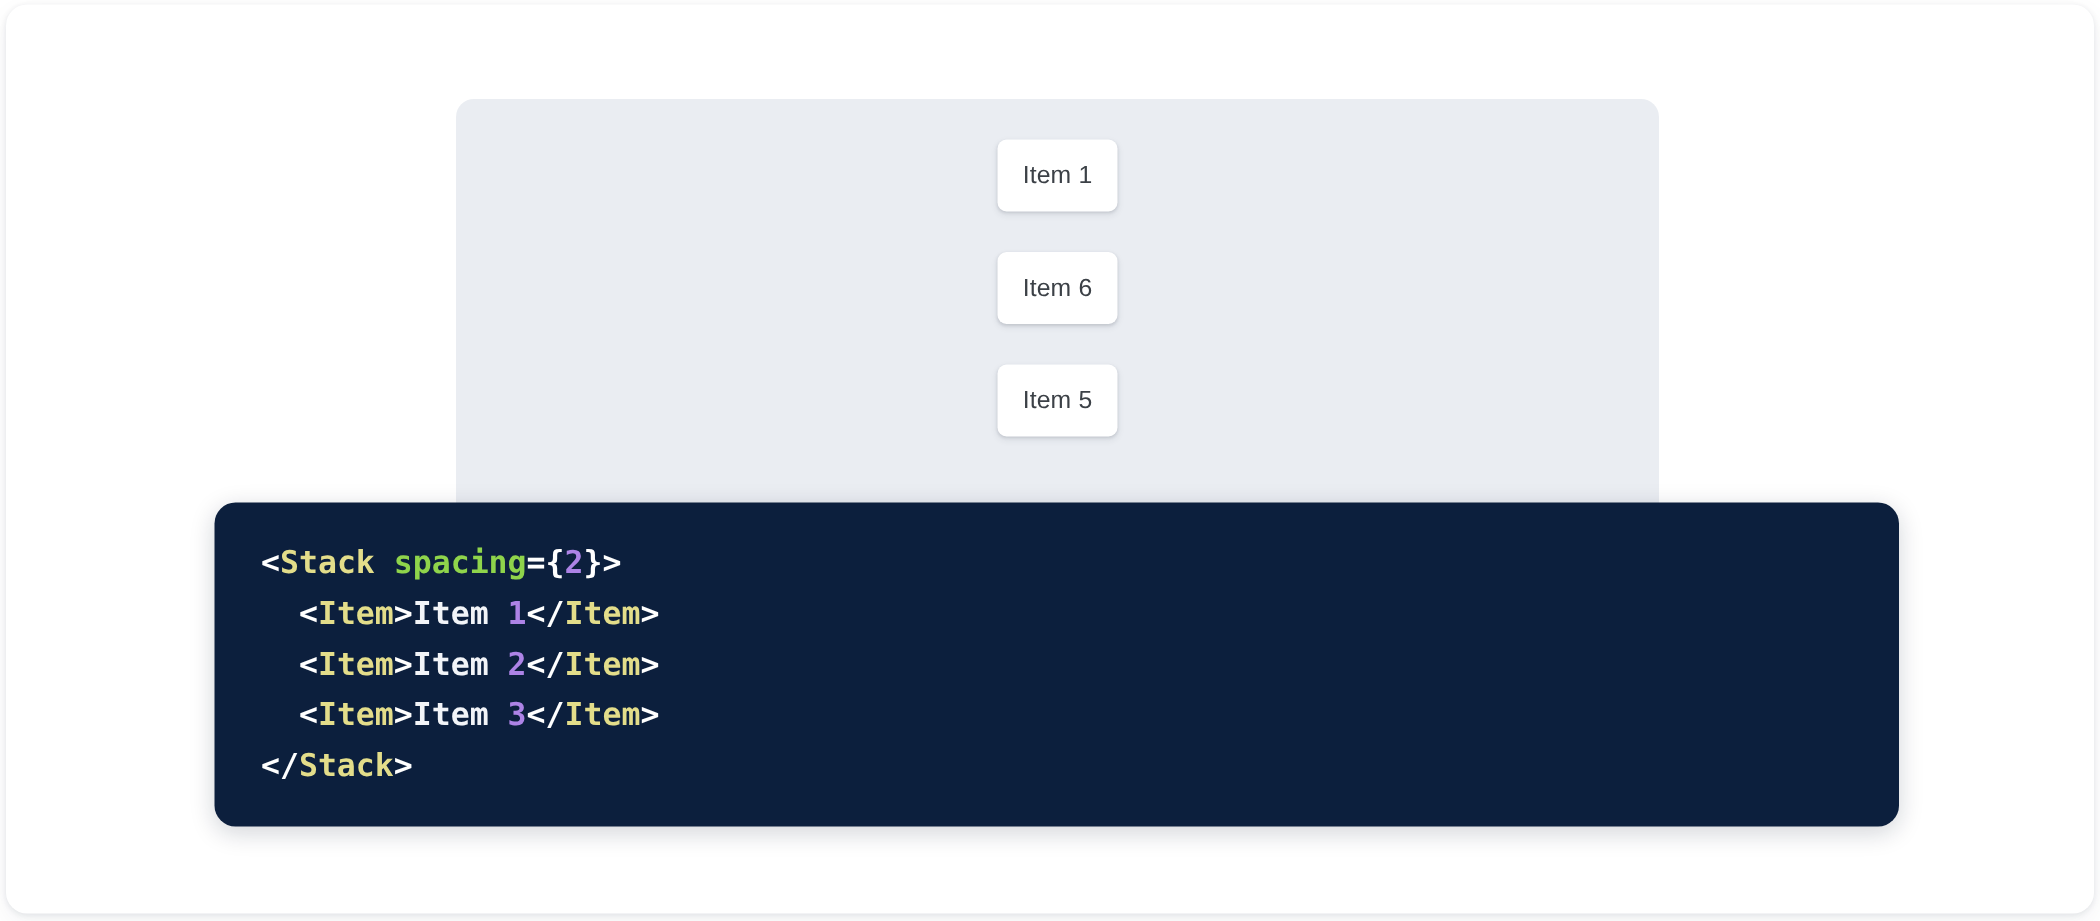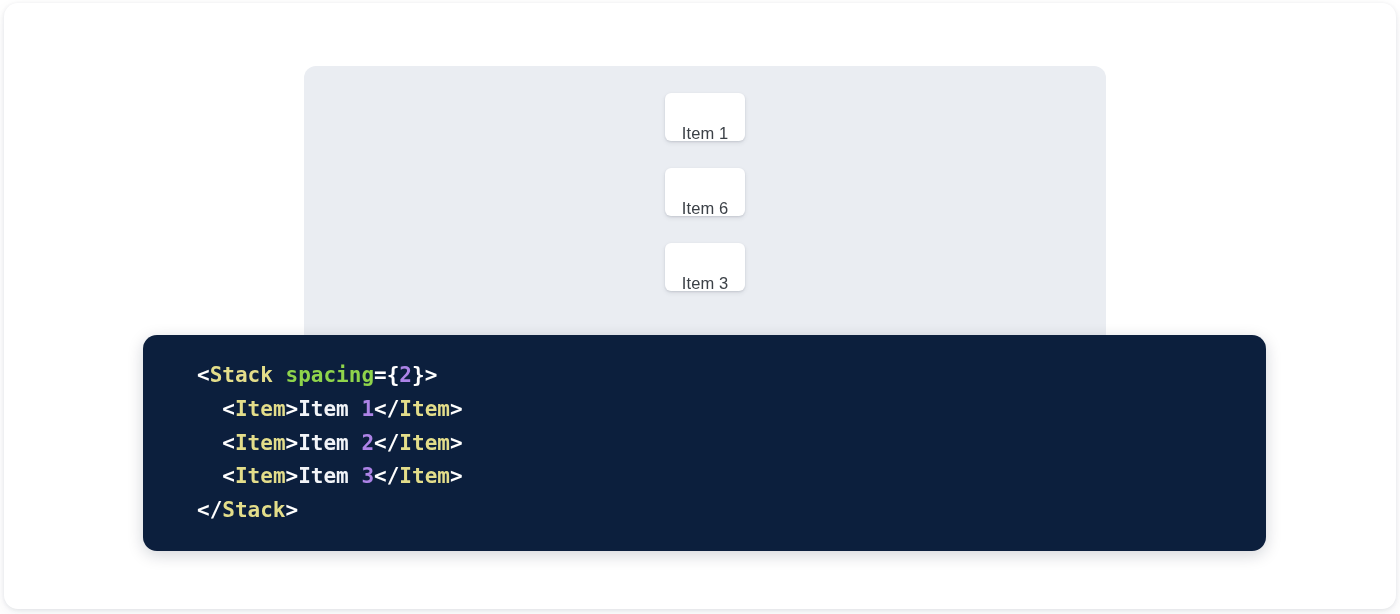--- a/index.html
+++ b/index.html
@@ -53,21 +53,21 @@
     flex-direction: column;
     align-items: center;
     gap: 27px;
   }
   .stack-item {
     width: 80px;
     height: 48px;
     background: #ffffff;
     border-radius: 6px;
     display: flex;
-    align-items: flex-end;
+    align-items: center;
     justify-content: center;
     box-shadow: 0 1px 2px rgba(40,50,70,0.13), 0 2px 5px rgba(40,50,70,0.09);
   }
   .stack-item-label {
     font-family: "Liberation Sans", sans-serif;
     font-size: 16.5px;
     color: #3c4147;
     letter-spacing: 0.1px;
     line-height: 1;
   }
@@ -86,21 +86,20 @@
   }
   .code-inner {
     position: absolute;
     left: 31px;
     top: 24px;
     font-family: "DejaVu Sans Mono", "Liberation Mono", monospace;
     font-size: 21px;
     line-height: 33.8px;
     white-space: pre;
     font-weight: 700;
-    margin-left: 23px;
   }
   .code-line { display: block; height: 33.8px; }
 
   .tok-punc { color: #ffffff; }
   .tok-tag  { color: #e3dd8a; }
   .tok-attr { color: #8fd44b; }
   .tok-num  { color: #ad83e6; }
   .tok-text { color: #f2f4f8; }
 </style>
 </head>
@@ -111,21 +110,21 @@
 
     <div class="preview-stage">
       <div class="stack" id="stack-container">
           <div class="stack-item">
             <span class="stack-item-label">Item 1</span>
           </div>
           <div class="stack-item">
             <span class="stack-item-label">Item 6</span>
           </div>
           <div class="stack-item">
-            <span class="stack-item-label">Item 3</span>
+            <span class="stack-item-label">Item 5</span>
           </div>
         </div>
     </div>
 
     <div class="code-block">
       <div class="code-inner" id="code-inner"><span class="code-line"><span class="tok-punc">&lt;</span><span class="tok-tag">Stack</span><span class="tok-punc"> </span><span class="tok-attr">spacing</span><span class="tok-punc">={</span><span class="tok-num">2</span><span class="tok-punc">}&gt;</span></span><span class="code-line"><span class="tok-punc">  </span><span class="tok-punc">&lt;</span><span class="tok-tag">Item</span><span class="tok-punc">&gt;</span><span class="tok-text">Item </span><span class="tok-num">1</span><span class="tok-punc">&lt;/</span><span class="tok-tag">Item</span><span class="tok-punc">&gt;</span></span><span class="code-line"><span class="tok-punc">  </span><span class="tok-punc">&lt;</span><span class="tok-tag">Item</span><span class="tok-punc">&gt;</span><span class="tok-text">Item </span><span class="tok-num">2</span><span class="tok-punc">&lt;/</span><span class="tok-tag">Item</span><span class="tok-punc">&gt;</span></span><span class="code-line"><span class="tok-punc">  </span><span class="tok-punc">&lt;</span><span class="tok-tag">Item</span><span class="tok-punc">&gt;</span><span class="tok-text">Item </span><span class="tok-num">3</span><span class="tok-punc">&lt;/</span><span class="tok-tag">Item</span><span class="tok-punc">&gt;</span></span><span class="code-line"><span class="tok-punc">&lt;/</span><span class="tok-tag">Stack</span><span class="tok-punc">&gt;</span></span></div>
     </div>
 
   </div>
 </div>

